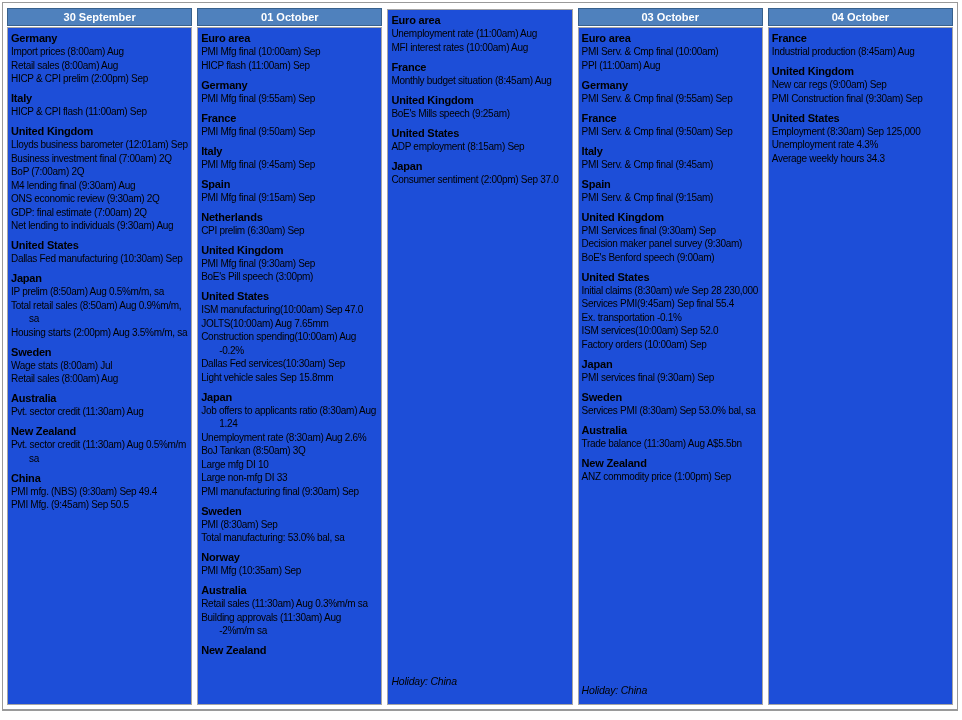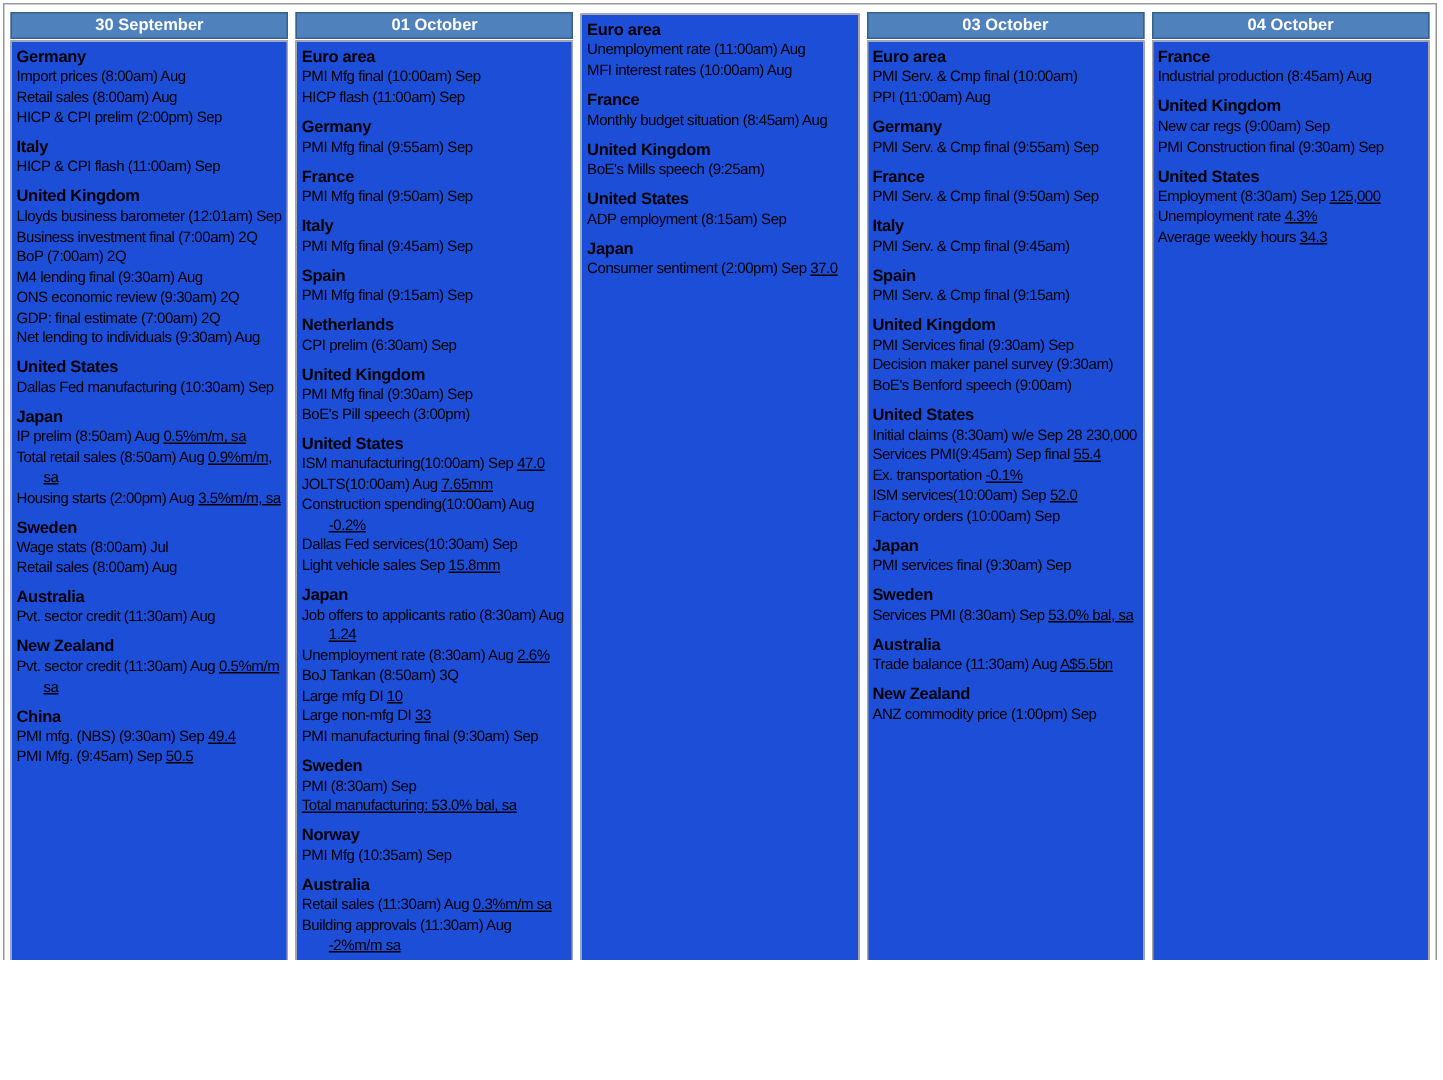--- a/index.html
+++ b/index.html
@@ -5,21 +5,21 @@
   :root{
     --header-bg:#4F81BD;
     --header-border:#38618C;
     --cell-border:#A6A6A6;
     --outer-border:#9A9A9A;
     --text:#000000;
   }
   html,body{margin:0;padding:0;background:#ffffff;}
   .page{
     position:relative;
-    width:962px;height:640px;
+    width:962px;height:720px;
     background:#ffffff;
     font-family:"Liberation Sans", sans-serif;
     color:var(--text);
     overflow:hidden;
   }
   .calendar-outer{
     position:absolute;
     left:2px;top:2px;
     width:956px;height:709px;
     box-sizing:border-box;
@@ -64,21 +64,21 @@
     line-height:14px;
     letter-spacing:-0.2px;
   }
   .event-item{
     font-size:10px;
     line-height:13.5px;
     letter-spacing:-0.3px;
     padding-left:18px;
     text-indent:-18px;
   }
-  .event-item .u{text-decoration:underline;text-align:right;}
+  .event-item .u{text-align:right;}
   .holiday-note{
     margin-top:auto;
     font-style:italic;
     font-size:10.5px;
     line-height:13px;
     letter-spacing:-0.2px;
     padding-bottom:3px;
   }
   .day-column:nth-child(3) .holiday-note{padding-bottom:12px;}
 </style>

